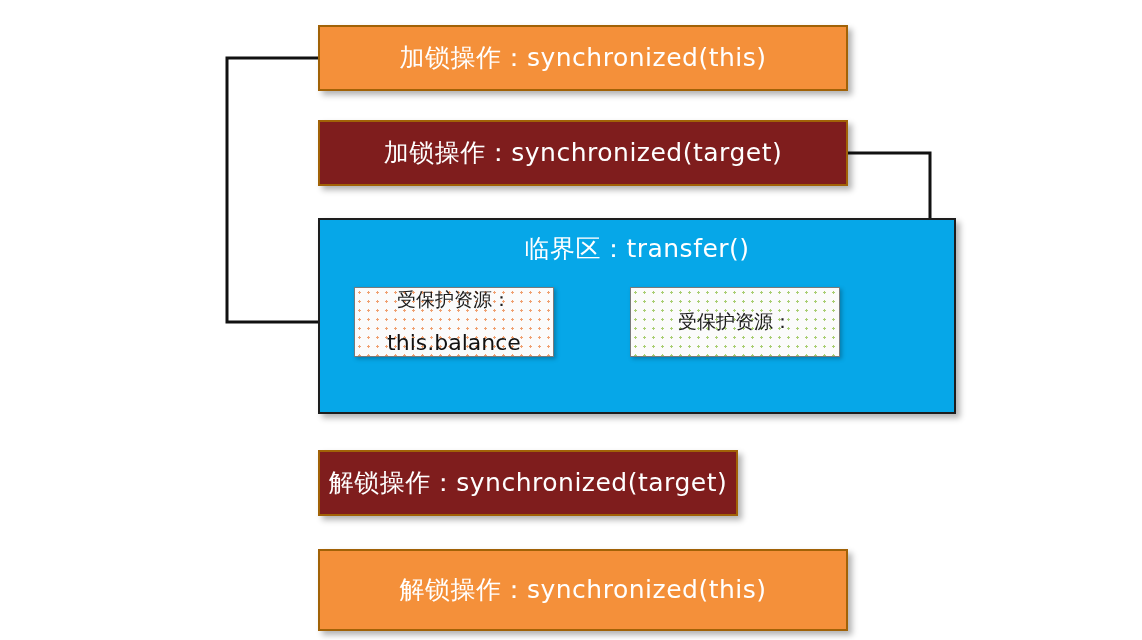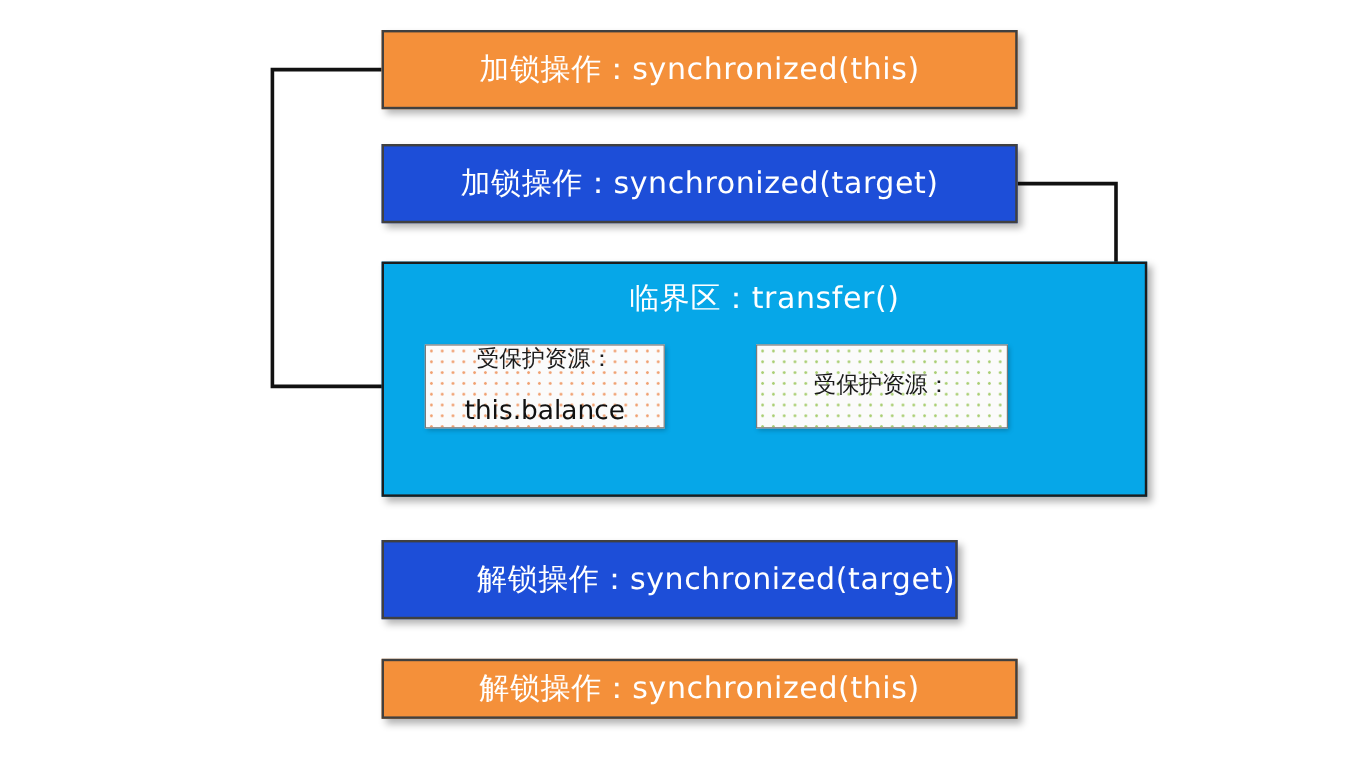--- a/index.html
+++ b/index.html
@@ -26,43 +26,43 @@
     top: 0;
     width: 1142px;
     height: 640px;
     pointer-events: none;
   }
 
   
   .block {
     position: absolute;
     box-sizing: border-box;
-    border: 2px solid #404040;
+    border: 2px solid #a16207;
     box-shadow: 4px 4px 6px rgba(0,0,0,0.30);
     display: flex;
     align-items: center;
     justify-content: center;
   }
   .block-label {
     color: #ffffff;
     font-size: 25px;
     letter-spacing: 0.5px;
     white-space: nowrap;
     text-align: center;
     line-height: 1.1;
   }
 
   .lock-this   { background: #F4903A; }
-  .lock-target { background: #1d4ed8; }
+  .lock-target { background: #7f1d1d; }
 
   
   #lock-this-box   { left: 318px; top: 25px;  width: 530px; height: 66px; }
   #lock-target-box { left: 318px; top: 120px; width: 530px; height: 66px; }
-  #unlock-target-box { left: 318px; top: 450px; width: 480px; height: 66px; justify-content: flex-end; }
-  #unlock-this-box   { left: 318px; top: 549px; width: 530px; height: 50px; }
+  #unlock-target-box { left: 318px; top: 450px; width: 420px; height: 66px; }
+  #unlock-this-box   { left: 318px; top: 549px; width: 530px; height: 82px; }
 
   
   #critical-section {
     position: absolute;
     left: 318px;
     top: 218px;
     width: 638px;
     height: 196px;
     box-sizing: border-box;
     border: 2px solid #1d1d1d;

